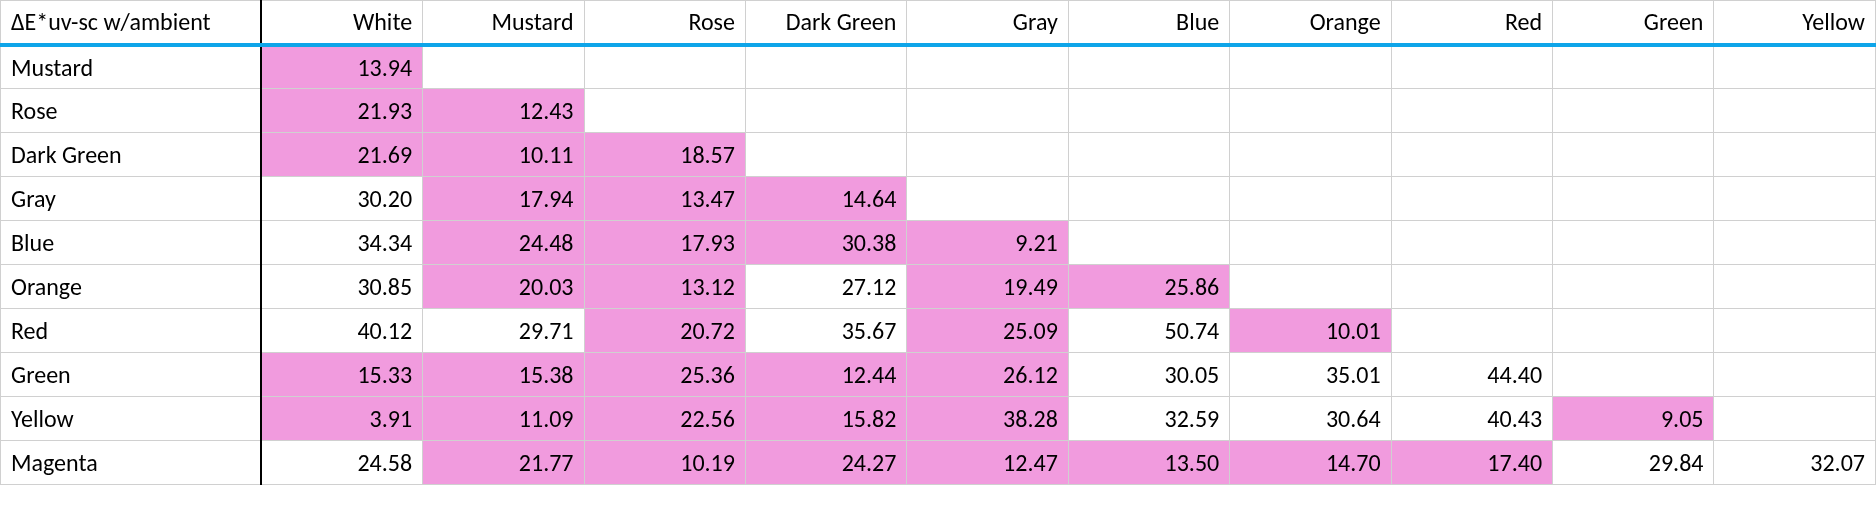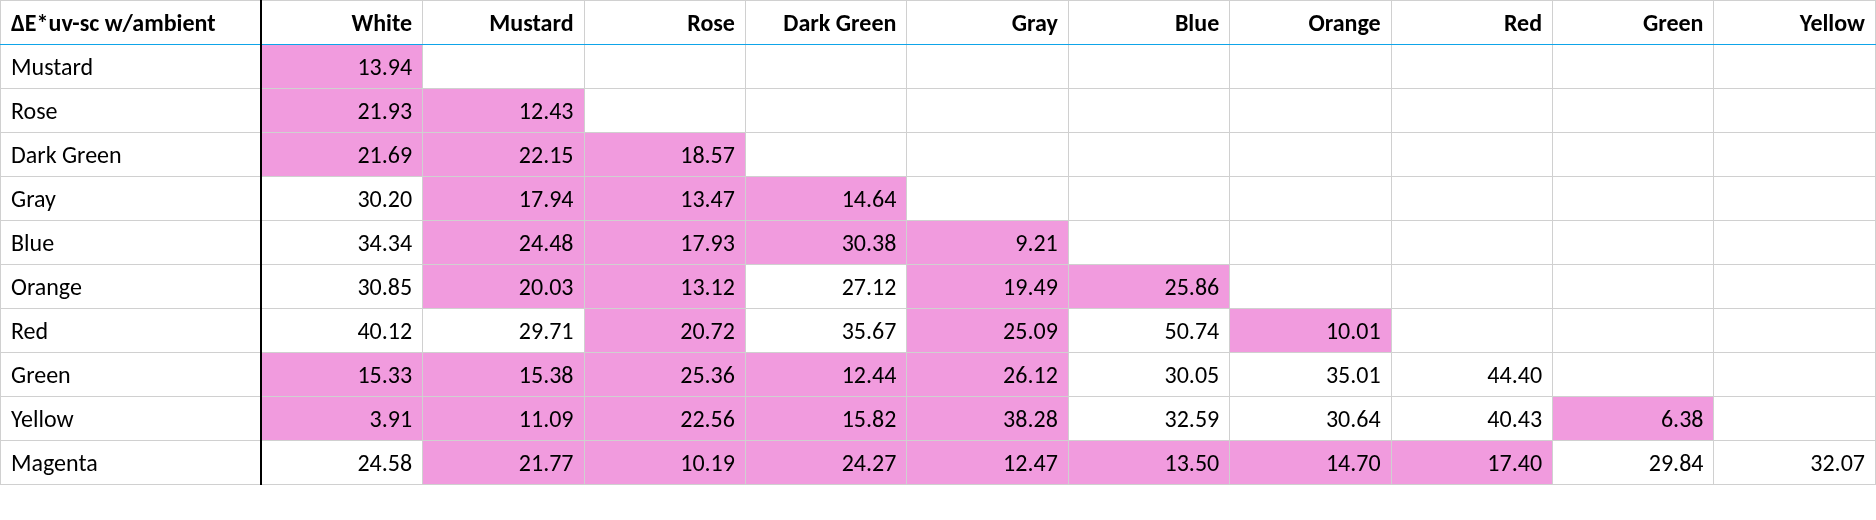--- a/index.html
+++ b/index.html
@@ -17,23 +17,23 @@
       table-layout: fixed;
     }
     th, td {
       border: 1px solid #d0d0d0;
       padding: 6px 10px;
       height: 44px;
       white-space: nowrap;
       overflow: hidden;
     }
     thead th {
-      font-weight: 700;
+      font-weight: 400;
       text-align: right;
-      border-bottom: 1px solid #0ea5e9;
+      border-bottom: 4px solid #0ea5e9;
     }
     thead th.corner {
       text-align: left;
       border-right: 2px solid #000;
     }
     tbody td.rowlabel {
       text-align: left;
       font-weight: 400;
       border-right: 2px solid #000;
     }
@@ -103,21 +103,21 @@
         <td class="val"></td>
         <td class="val"></td>
         <td class="val"></td>
         <td class="val"></td>
         <td class="val"></td>
         <td class="val"></td>
       </tr>
       <tr>
         <td class="rowlabel">Dark Green</td>
         <td class="val hl">21.69</td>
-        <td class="val hl">22.15</td>
+        <td class="val hl">10.11</td>
         <td class="val hl">18.57</td>
         <td class="val"></td>
         <td class="val"></td>
         <td class="val"></td>
         <td class="val"></td>
         <td class="val"></td>
         <td class="val"></td>
         <td class="val"></td>
       </tr>
       <tr>
@@ -188,21 +188,21 @@
       <tr>
         <td class="rowlabel">Yellow</td>
         <td class="val hl">3.91</td>
         <td class="val hl">11.09</td>
         <td class="val hl">22.56</td>
         <td class="val hl">15.82</td>
         <td class="val hl">38.28</td>
         <td class="val">32.59</td>
         <td class="val">30.64</td>
         <td class="val">40.43</td>
-        <td class="val hl">6.38</td>
+        <td class="val hl">9.05</td>
         <td class="val"></td>
       </tr>
       <tr>
         <td class="rowlabel">Magenta</td>
         <td class="val">24.58</td>
         <td class="val hl">21.77</td>
         <td class="val hl">10.19</td>
         <td class="val hl">24.27</td>
         <td class="val hl">12.47</td>
         <td class="val hl">13.50</td>

